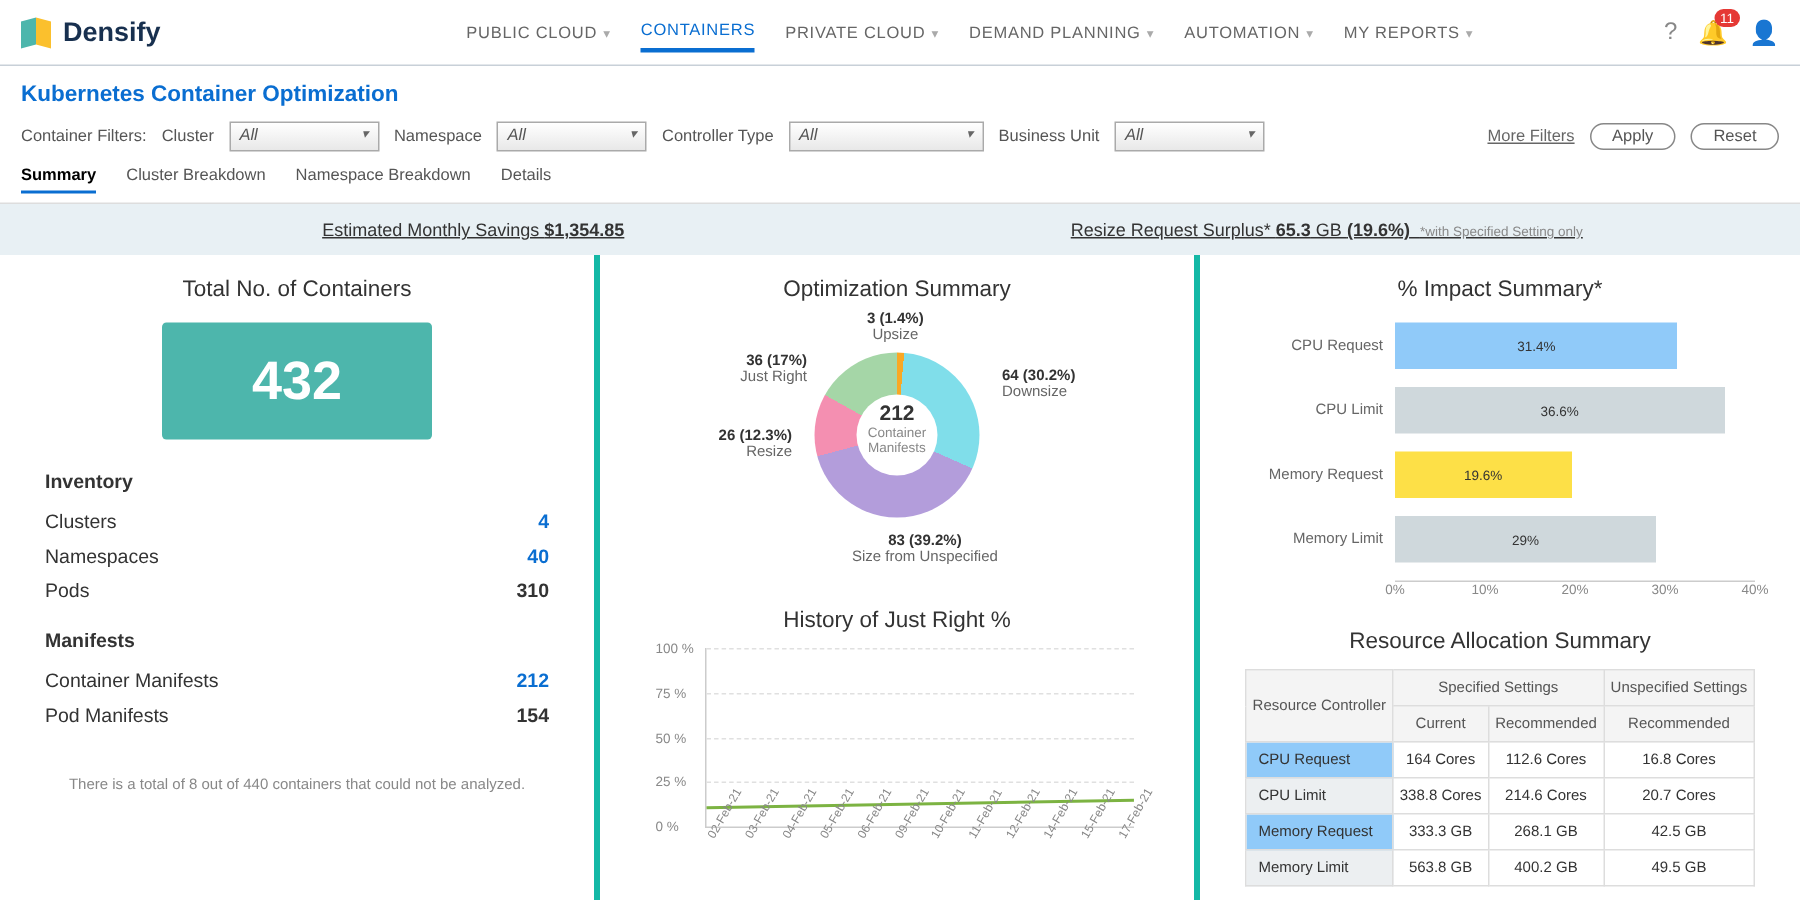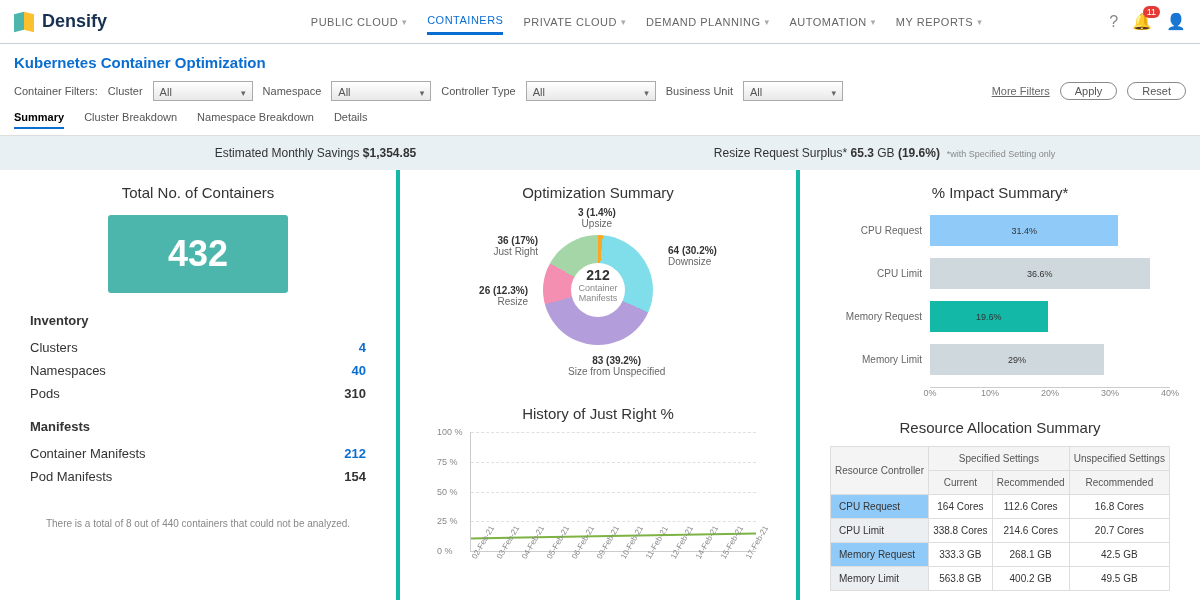--- a/index.html
+++ b/index.html
@@ -11,28 +11,28 @@
 .logo-icon::after { content: ''; position: absolute; left: 10px; top: 2px; width: 10px; height: 18px; background: #fbc02d; transform: skewY(15deg); }
 .nav { display: flex; gap: 20px; margin: 0 auto; }
 .nav-item { color: #666; font-size: 11px; letter-spacing: 0.5px; cursor: pointer; padding: 6px 0; display: flex; align-items: center; gap: 4px; }
 .nav-item.active { color: #0a6ed1; border-bottom: 3px solid #0a6ed1; }
 .chev { font-size: 9px; color: #aaa; }
 .header-right { display: flex; align-items: center; gap: 14px; position: absolute; right: 14px; }
 .icon-btn { color: #888; cursor: pointer; font-size: 16px; position: relative; }
 .badge { position: absolute; top: -6px; right: -8px; background: #e53935; color: #fff; border-radius: 8px; font-size: 9px; padding: 1px 4px; }
 .page-title { color: #0a6ed1; font-size: 15px; font-weight: 600; padding: 10px 14px 0 14px; }
 .filters { display: flex; align-items: center; gap: 10px; padding: 10px 14px; font-size: 11px; color: #555; }
-.sel { border: 1px solid #aaa; background: linear-gradient(#fff,#e8e8e8); padding: 2px 6px; font-size: 11px; height: 20px; min-width: 100px; display: inline-flex; align-items: flex-end; justify-content: space-between; cursor: pointer; }
+.sel { border: 1px solid #aaa; background: linear-gradient(#fff,#e8e8e8); padding: 2px 6px; font-size: 11px; height: 20px; min-width: 100px; display: inline-flex; align-items: flex-start; justify-content: space-between; cursor: pointer; font-style: italic; }
 .sel::after { content: '▾'; color: #666; font-size: 9px; margin-left: 6px; }
 .more-filters { margin-left: auto; text-decoration: underline; color: #666; cursor: pointer; }
 .btn { border: 1px solid #888; border-radius: 10px; background: #fff; padding: 2px 14px; font-size: 11px; cursor: pointer; }
 .tabs { display: flex; gap: 20px; padding: 0 14px 6px 14px; font-size: 11px; border-bottom: 1px solid #ddd; }
 .tab { cursor: pointer; padding-bottom: 4px; color: #555; }
 .tab.active { border-bottom: 2px solid #0a6ed1; color: #000; font-weight: bold; }
-.metrics-bar { background: #e8f0f4; display: flex; padding: 10px 31px; font-size: 12px; color: #333; }
+.metrics-bar { background: #e8f0f4; display: flex; padding: 10px 31px; font-size: 12px; color: #333; text-decoration: underline; }
 .metric { flex: 1; text-align: center; }
 .metric b { font-weight: bold; }
 .small { font-size: 9px; color: #888; }
 .main { display: grid; grid-template-columns: 400px 400px 400px; }
 .col { padding: 14px 30px; }
 .divider-r { border-right: 4px solid #14b8a6; }
 .card-title { text-align: center; font-size: 15px; color: #333; margin-bottom: 14px; }
 .big-badge { background: #4db6ac; color: #fff; font-size: 36px; font-weight: bold; text-align: center; padding: 18px; width: 180px; margin: 0 auto 20px auto; border-radius: 3px; }
 .sect-title { font-weight: bold; font-size: 13px; margin: 14px 0 8px 0; }
 .row { display: flex; justify-content: space-between; padding: 4px 0; font-size: 13px; }
@@ -224,21 +224,21 @@
     </div>
         <div class="brow">
       <div class="blabel">CPU Limit</div>
       <div class="btrack">
         <div class="bar" style="width:91.5%;background:#cfd8dc">36.6%</div>
       </div>
     </div>
         <div class="brow">
       <div class="blabel">Memory Request</div>
       <div class="btrack">
-        <div class="bar" style="width:49.0%;background:#14b8a6">19.6%</div>
+        <div class="bar" style="width:49.0%;background:#fde047">19.6%</div>
       </div>
     </div>
         <div class="brow">
       <div class="blabel">Memory Limit</div>
       <div class="btrack">
         <div class="bar" style="width:72.5%;background:#cfd8dc">29%</div>
       </div>
     </div>
       </div>
     <div class="axis">

